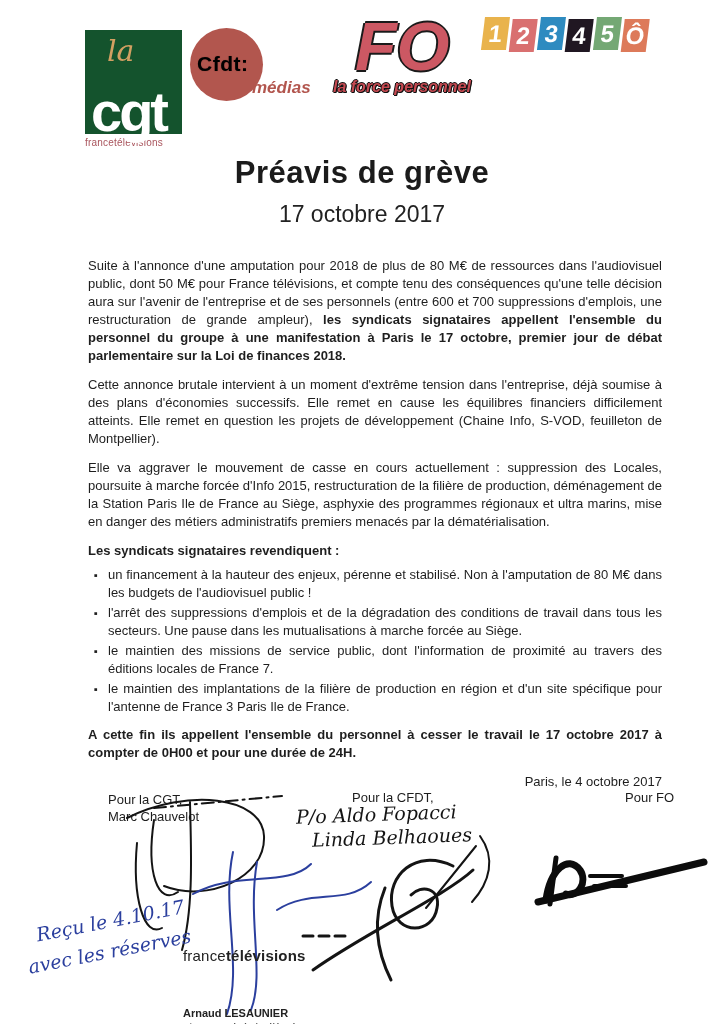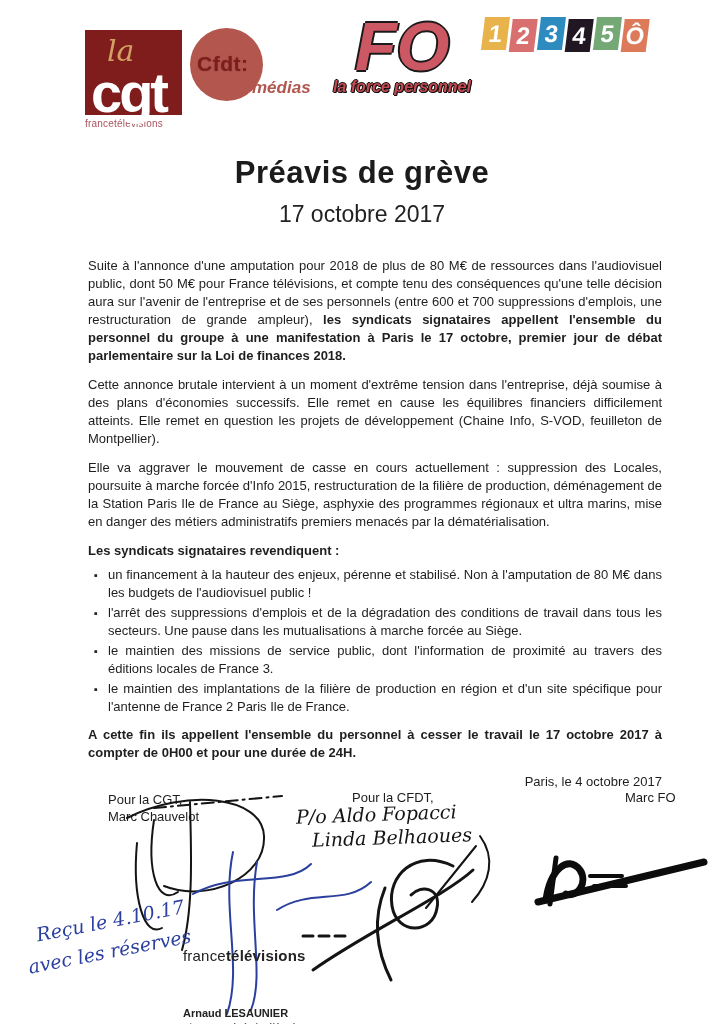--- a/index.html
+++ b/index.html
@@ -4,31 +4,31 @@
 <style>
   html,body { margin:0; padding:0; background:#e8e8e8; }
   .page {
     position:relative; width:724px; height:1024px; margin:0 auto;
     background:#ffffff; overflow:hidden;
     font-family:"Liberation Sans", sans-serif; color:#1c1c1c;
   }
 
   
   .logo-cgt { position:absolute; left:85px; top:30px; width:98px; }
-  .cgt-box { position:relative; width:97px; height:85px; background:#7f1d1d; }
+  .cgt-box { position:relative; width:97px; height:104px; background:#14532d; }
   .cgt-la { position:absolute; left:22px; top:6px; font-family:"DejaVu Serif", serif;
             font-style:italic; font-size:30px; color:#d2a062; line-height:1; }
   .cgt-word { position:absolute; left:6px; bottom:-6px; color:#ffffff; font-weight:bold;
               font-size:56px; letter-spacing:-3px; line-height:1; }
   .cgt-sub { margin-top:3px; font-size:10px; color:#a9545c; letter-spacing:0.2px; }
 
   .logo-cfdt { position:absolute; left:190px; top:28px; width:130px; height:72px; }
   .cfdt-circle { position:absolute; left:0; top:0; width:73px; height:73px; border-radius:50%;
                  background:#b2564e; }
-  .cfdt-word { position:absolute; left:7px; top:24px; color:#7f1d1d; font-weight:bold;
+  .cfdt-word { position:absolute; left:7px; top:24px; color:#000000; font-weight:bold;
                font-size:21px; letter-spacing:0.5px; text-shadow:0 0 1px #7c3a34; }
   .cfdt-medias { position:absolute; left:62px; top:50px; color:#b2564e; font-weight:bold;
                  font-style:italic; font-size:17px; }
 
   .logo-fo { position:absolute; left:333px; top:20px; width:150px; height:82px; }
   .fo-word { position:absolute; left:22px; top:-8px; font-size:68px; font-weight:900;
              font-style:italic; color:#cc5863; line-height:1;
              text-shadow:-2px 0 0 #1a1a1a, 2px 0 0 #1a1a1a, 0 -2px 0 #1a1a1a, 0 2px 0 #1a1a1a; }
   .fo-tagline { position:absolute; left:0px; top:58px; font-size:16px; font-weight:900;
                 font-style:italic; color:#c64a52; white-space:nowrap;
@@ -112,31 +112,31 @@
   <div class="subtitle">17 octobre 2017</div>
 
   <div class="doc-body">
     <p><span>Suite à l'annonce d'une amputation pour 2018 de plus de 80 M€ de ressources dans l'audiovisuel public, dont 50 M€ pour France télévisions, et compte tenu des conséquences qu'une telle décision aura sur l'avenir de l'entreprise et de ses personnels (entre 600 et 700 suppressions d'emplois, une restructuration de grande ampleur), </span><span class="b">les syndicats signataires appellent l'ensemble du personnel du groupe à une manifestation à Paris le 17 octobre, premier jour de débat parlementaire sur la Loi de finances 2018.</span></p>
     <p>Cette annonce brutale intervient à un moment d'extrême tension dans l'entreprise, déjà soumise à des plans d'économies successifs. Elle remet en cause les équilibres financiers difficilement atteints. Elle remet en question les projets de développement (Chaine Info, S-VOD, feuilleton de Montpellier).</p>
     <p>Elle va aggraver le mouvement de casse en cours actuellement : suppression des Locales, poursuite à marche forcée d'Info 2015, restructuration de la filière de production, déménagement de la Station Paris Ile de France au Siège, asphyxie des programmes régionaux et ultra marins, mise en danger des métiers administratifs premiers menacés par la dématérialisation.</p>
     <p class="demands-heading">Les syndicats signataires revendiquent :</p>
     <ul class="demands">
       <li>un financement à la hauteur des enjeux, pérenne et stabilisé. Non à l'amputation de 80 M€ dans les budgets de l'audiovisuel public !</li>
       <li>l'arrêt des suppressions d'emplois et de la dégradation des conditions de travail dans tous les secteurs. Une pause dans les mutualisations à marche forcée au Siège.</li>
-      <li>le maintien des missions de service public, dont l'information de proximité au travers des éditions locales de France 3.</li>
-      <li>le maintien des implantations de la filière de production en région et d'un site spécifique pour l'antenne de France 2 Paris Ile de France.</li>
+      <li>le maintien des missions de service public, dont l'information de proximité au travers des éditions locales de France 7.</li>
+      <li>le maintien des implantations de la filière de production en région et d'un site spécifique pour l'antenne de France 3 Paris Ile de France.</li>
     </ul>
     <p class="b">A cette fin ils appellent l'ensemble du personnel à cesser le travail le 17 octobre 2017 à compter de 0H00 et pour une durée de 24H.</p>
     <p class="dateline">Paris, le 4 octobre 2017</p>
   </div>
 
   <div class="sig-label" style="left:88px; top:792px;">Pour la CGT,</div>
   <div class="sig-label" style="left:88px; top:809px;">Marc Chauvelot</div>
   <div class="sig-label" style="left:332px; top:790px;">Pour la CFDT,</div>
-  <div class="sig-label" style="left:605px; top:790px;">Marc FO</div>
+  <div class="sig-label" style="left:605px; top:790px;">Pour FO</div>
 
   <div class="hand hw1">P/o Aldo Fopacci</div>
   <div class="hand hw2">Linda Belhaoues</div>
 
   <svg class="scribble" style="left:92px; top:788px;" width="200" height="175" viewBox="0 0 200 175">
     <g fill="none" stroke="#141414" stroke-width="2" stroke-linecap="round">
       <path d="M62,20 L190,8" stroke-dasharray="12 5 2 5"></path>
       <path d="M35,30 C95,0 170,8 172,48 C174,90 115,115 72,98"></path>
       <path d="M98,14 C99,60 102,120 90,162"></path>
       <path d="M62,32 C54,85 66,118 86,104"></path>

